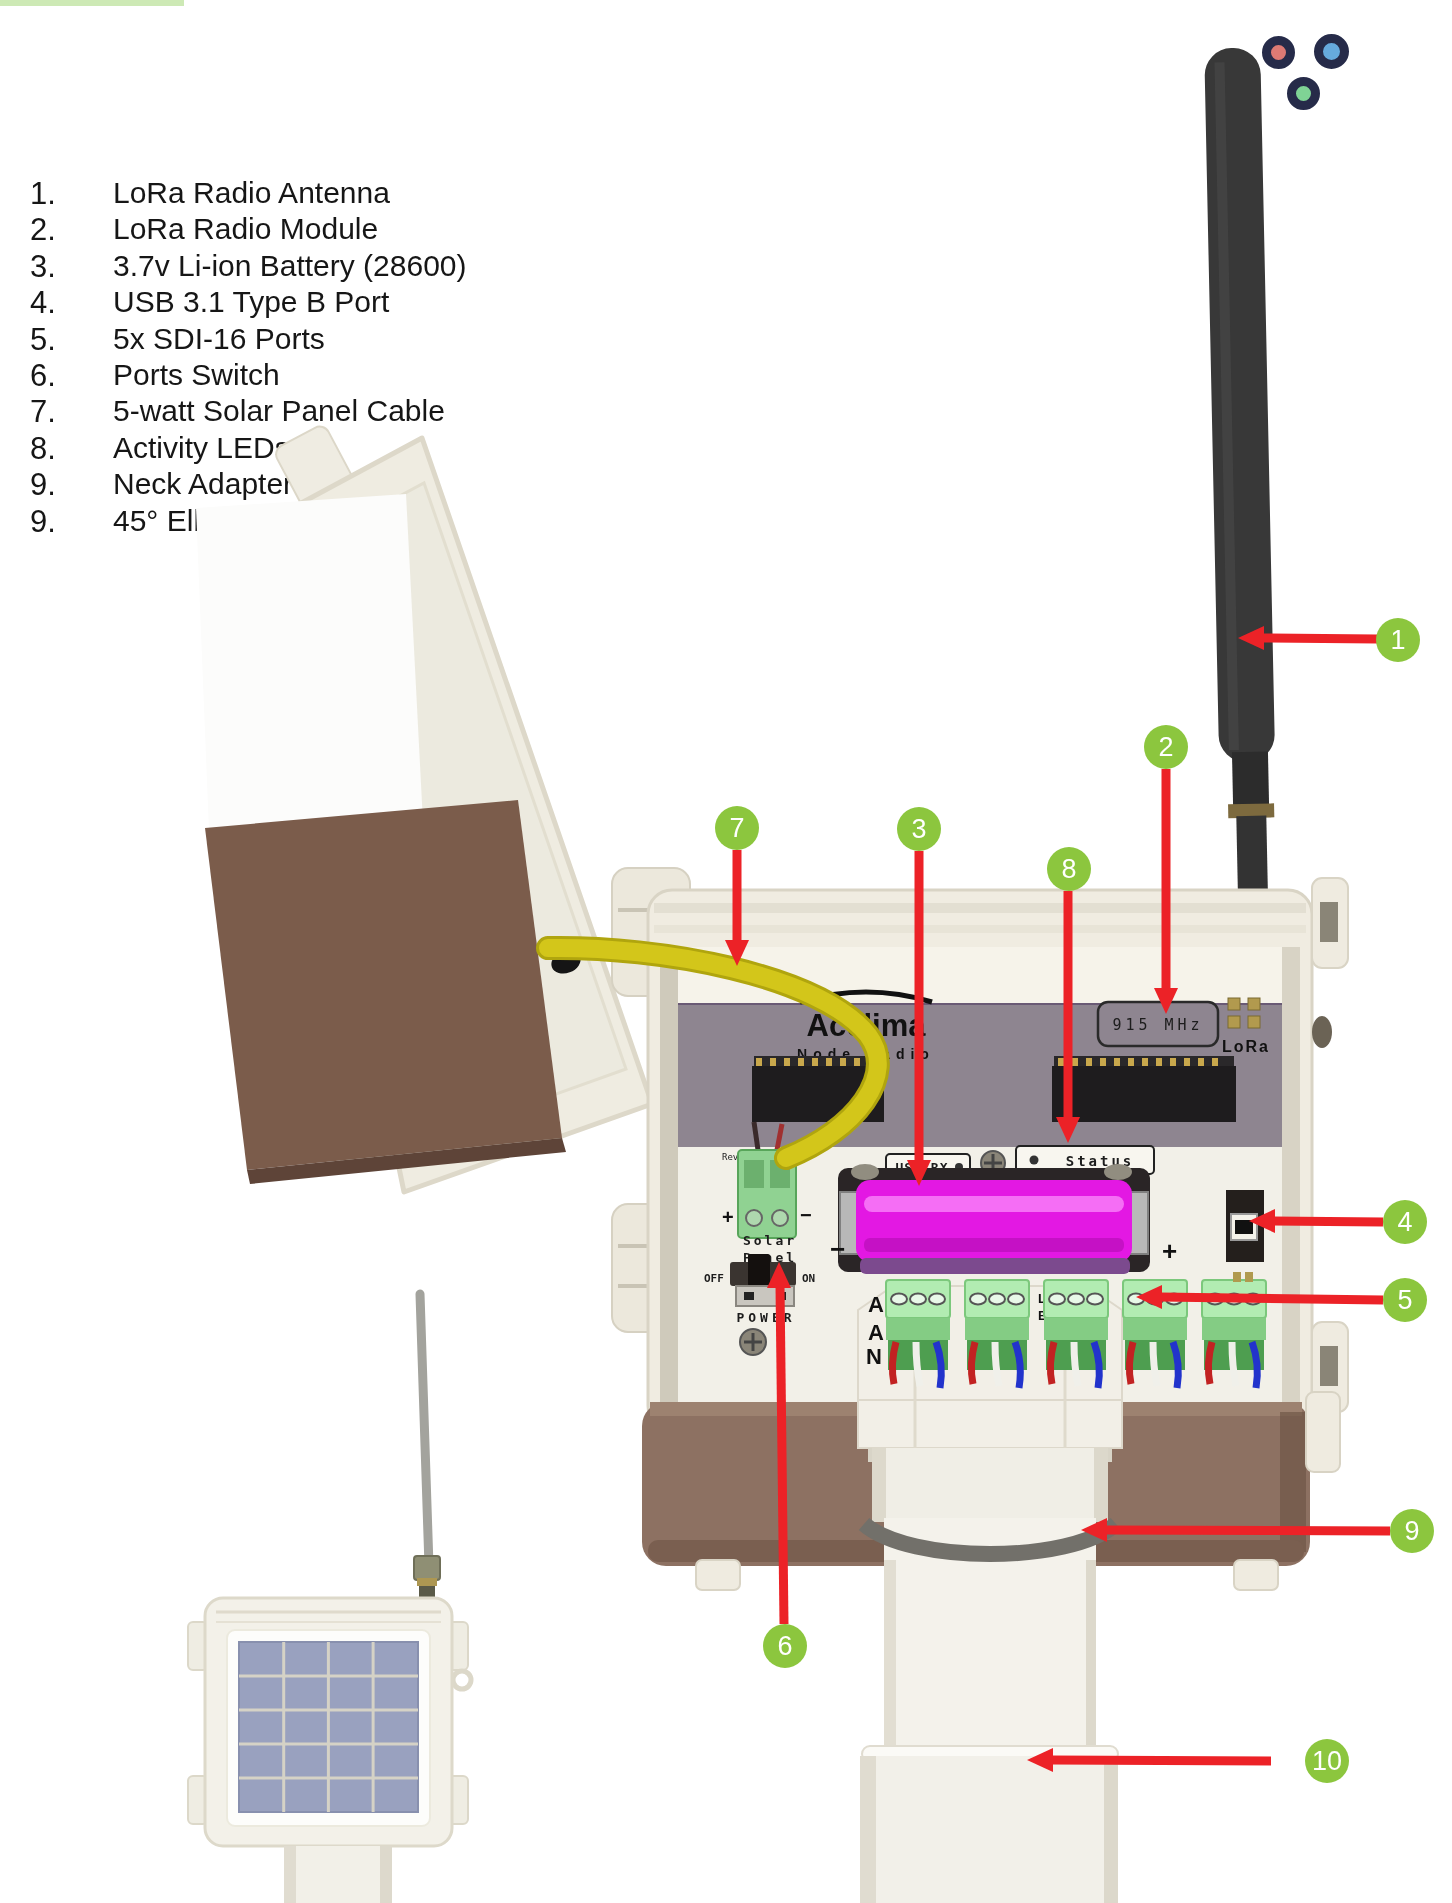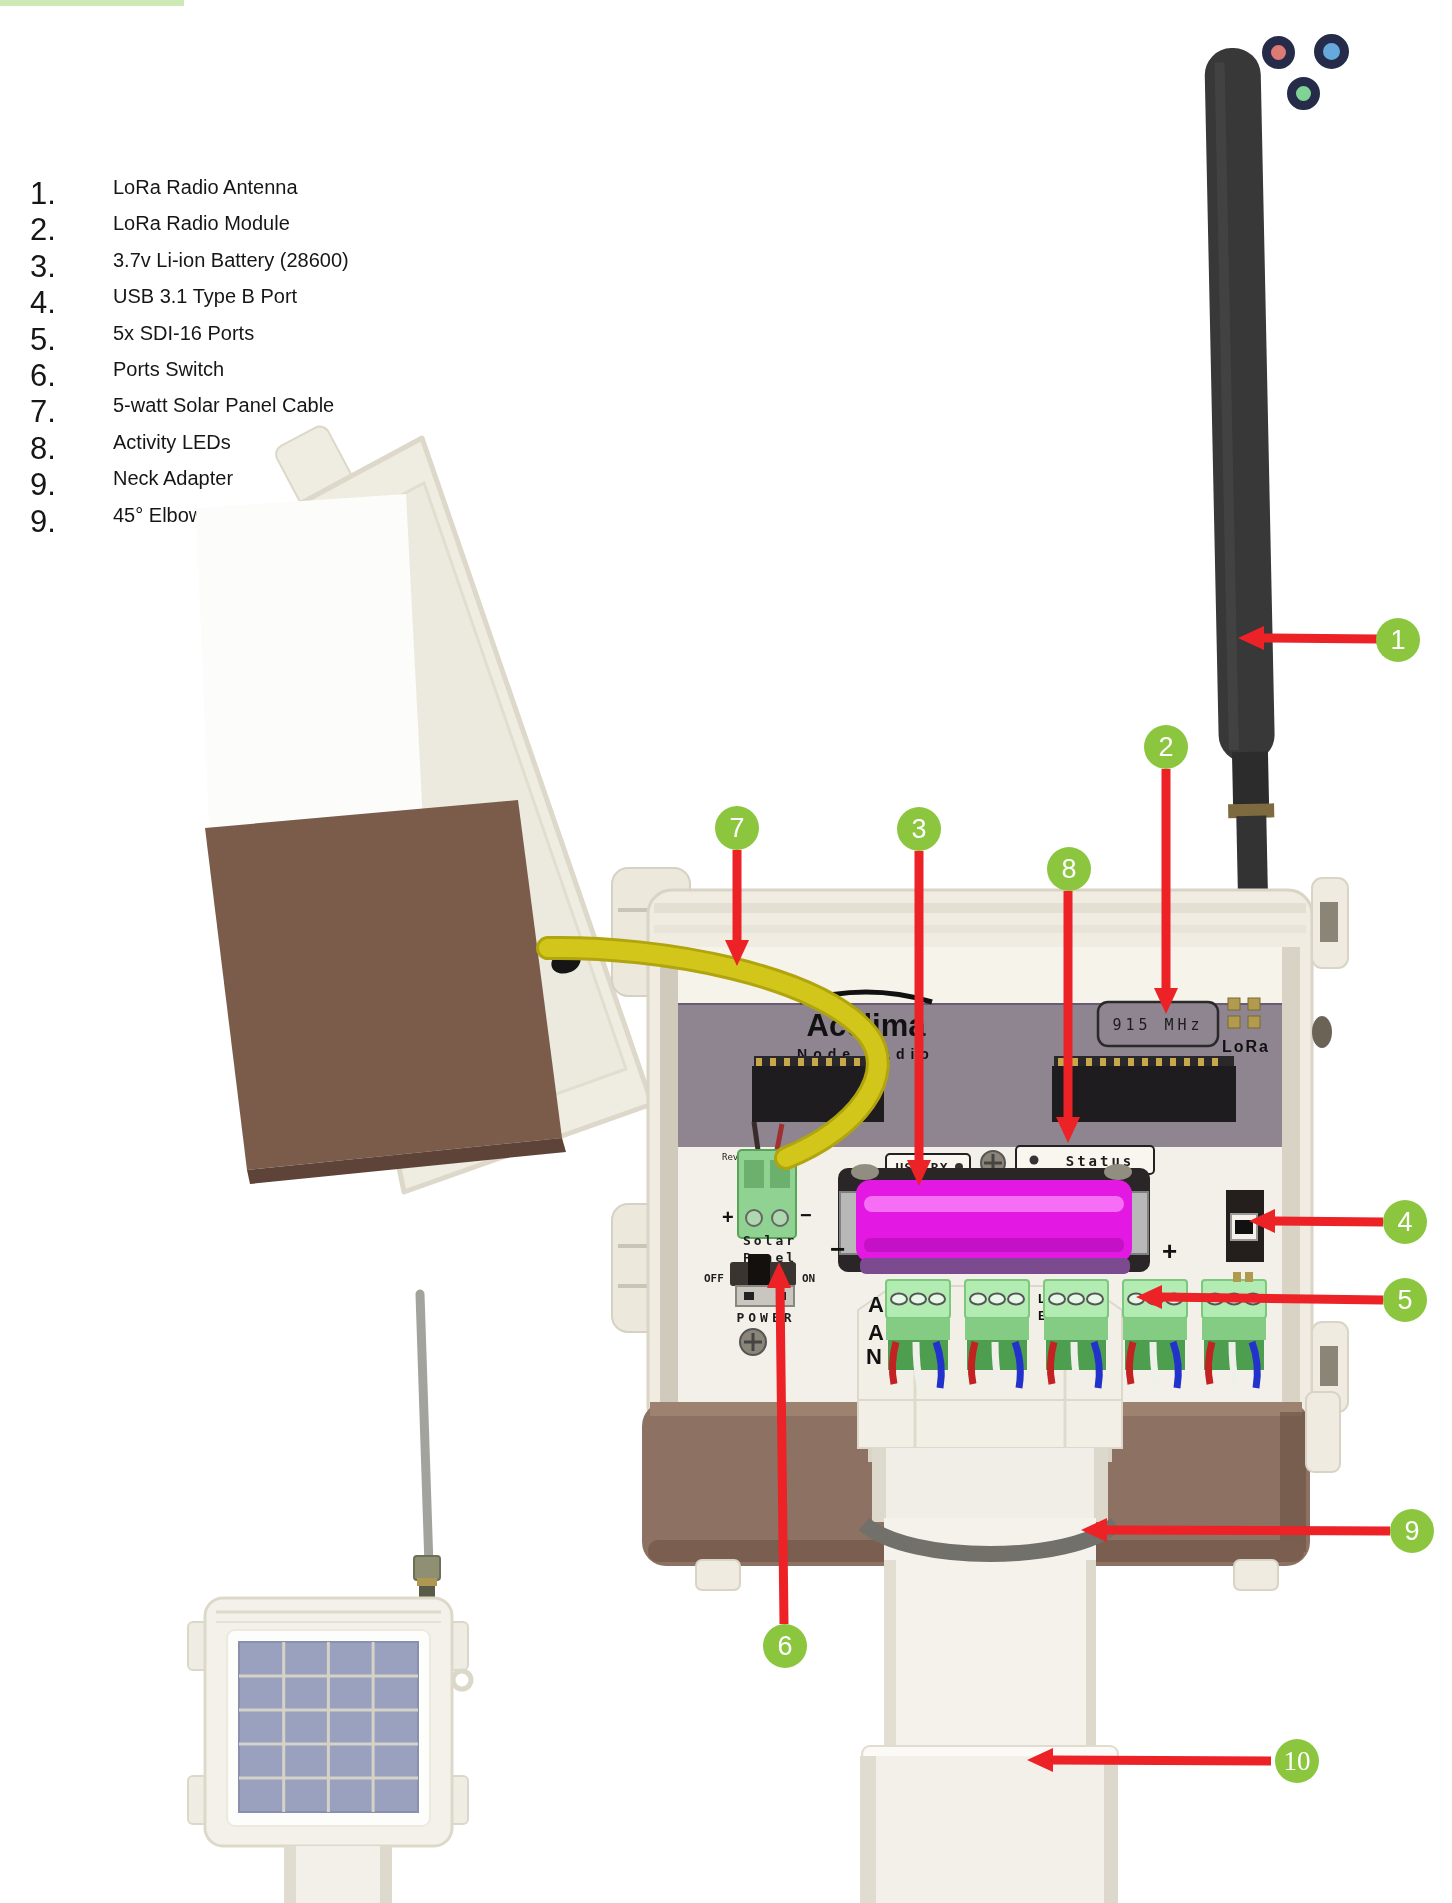--- a/index.html
+++ b/index.html
@@ -12,21 +12,21 @@
   .logo { position:absolute; left:1248px; top:22px; width:120px; height:92px; }
   .logo .dot { position:absolute; border-radius:50%; border:9px solid #262b49; }
   .dot-red   { left:14px; top:14px; width:33px; height:33px; background:#dd7a74; }
   .dot-blue  { left:66px; top:12px; width:35px; height:35px; background:#66aadd; }
   .dot-green { left:39px; top:55px; width:33px; height:33px; background:#7fd395; }
 
   
   .parts-list { position:absolute; left:30px; top:176px; color:#161616; }
   .parts-row { display:flex; height:36.4px; align-items:flex-start; }
   .parts-num { width:83px; font-size:31px; }
-  .parts-label { font-size:20px; white-space:nowrap; }
+  .parts-label { font-size:30px; white-space:nowrap; }
 
   
   .art, .arrows { position:absolute; left:0; top:0; width:1452px; height:1903px; }
   .arrows { pointer-events:none; }
   .arrow-line { stroke:#ec2227; stroke-width:9; }
   .arrow-head { fill:#ec2227; }
 
   
   .badge { position:absolute; width:44px; height:44px; border-radius:50%;
            background:#8cc63e; color:#ffffff; font-size:27px; font-weight:500;
@@ -427,15 +427,15 @@
 
   <div class="badge" style="left:1376px; top:618px;">1</div>
   <div class="badge" style="left:1144px; top:725px;">2</div>
   <div class="badge" style="left:897px;  top:807px;">3</div>
   <div class="badge" style="left:1383px; top:1200px;">4</div>
   <div class="badge" style="left:1383px; top:1278px;">5</div>
   <div class="badge" style="left:763px;  top:1624px;">6</div>
   <div class="badge" style="left:715px;  top:806px;">7</div>
   <div class="badge" style="left:1047px; top:847px;">8</div>
   <div class="badge" style="left:1390px; top:1509px;">9</div>
-  <div class="badge" style="left:1275px; top:1739px;font-family:Liberation Serif, serif;">10</div>
+  <div class="badge" style="left:1305px; top:1739px;">10</div>
 
 </div>
 
 </body></html>

